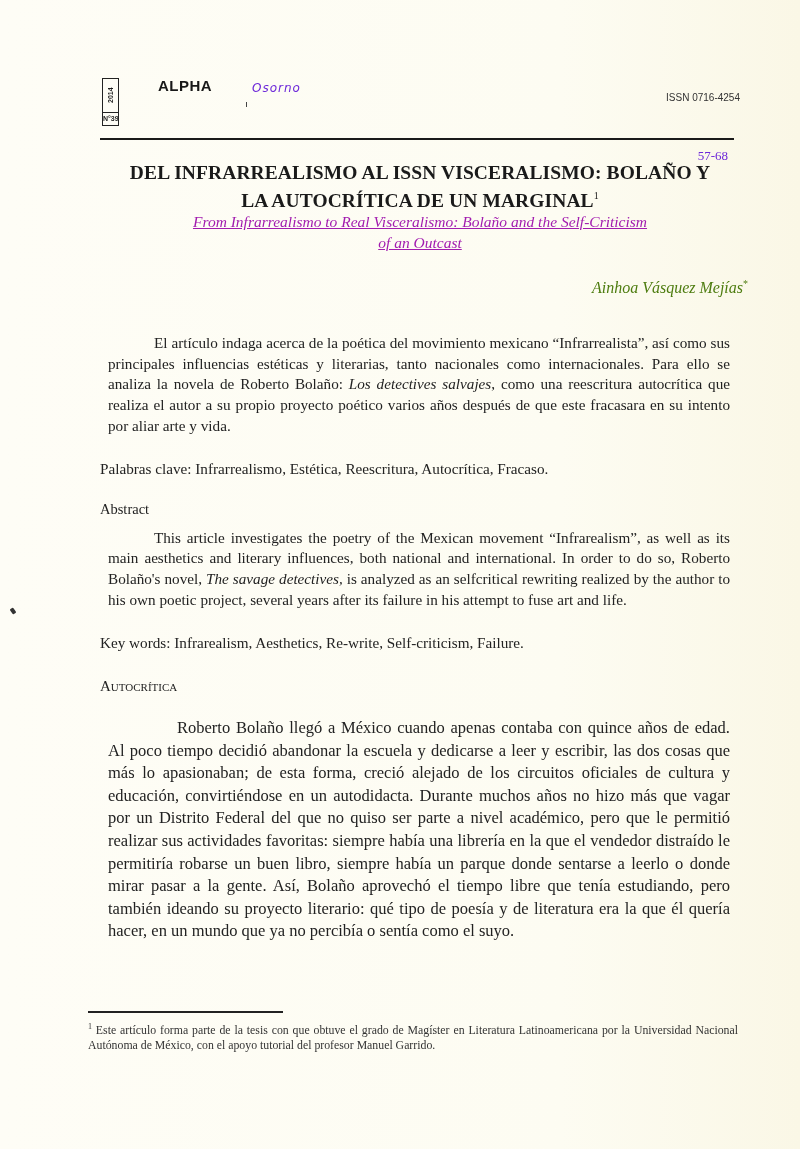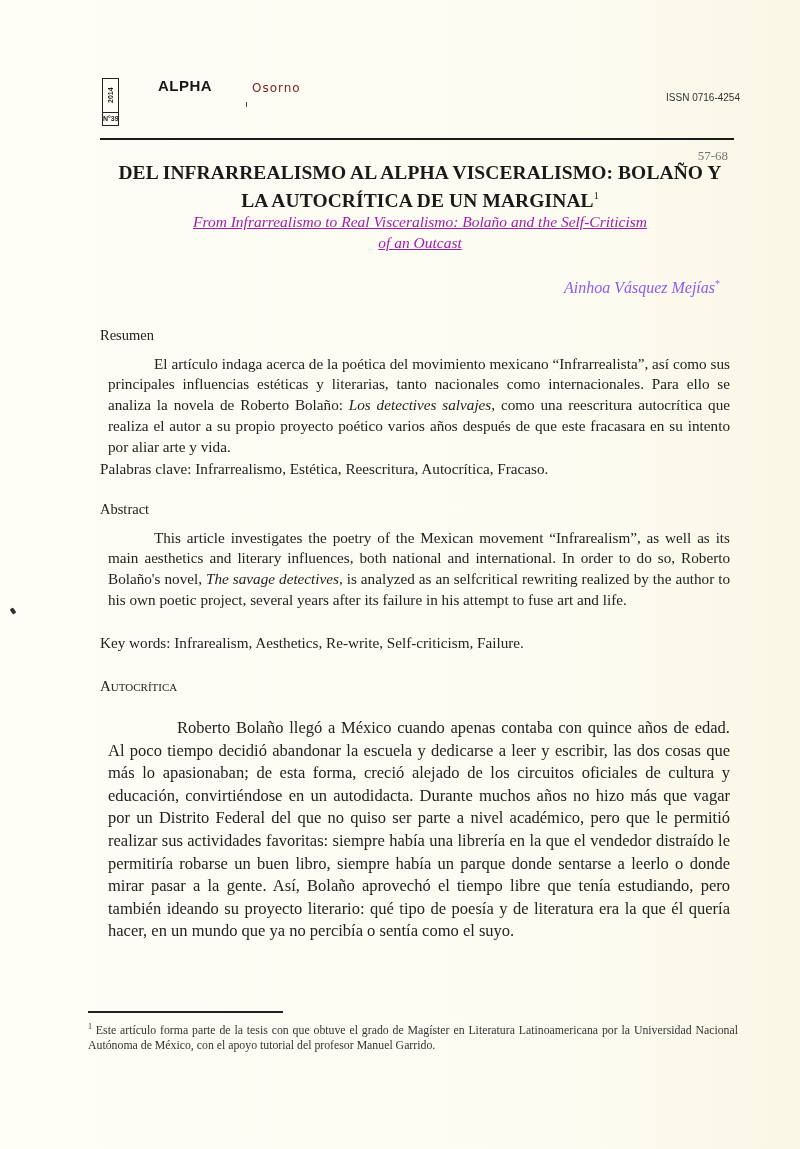--- a/index.html
+++ b/index.html
@@ -28,42 +28,42 @@
       font-family: "Liberation Sans", sans-serif; font-size: 7px; font-weight: bold;
       text-align: center; border-top: 1px solid #222; line-height: 11px;
     }
     .journal-name {
       position: absolute; left: 26px; top: 2px;
       font-family: "Liberation Sans", sans-serif; font-weight: bold; font-size: 15px;
       letter-spacing: 0.5px; color: #181818; margin-left: 32px;
     }
     .handwriting {
       position: absolute; left: 152px; top: 6px;
-      font-family: "DejaVu Sans", sans-serif; font-size: 12px;
-      color: #7f1d1d; letter-spacing: 1px;
+      font-family: "DejaVu Sans", sans-serif; font-style: italic; font-size: 12px;
+      color: #6d28d9; letter-spacing: 1px;
     }
     .tick-mark { position: absolute; left: 146px; top: 27px; width: 1px; height: 5px; background: #444; }
     .issn {
       position: absolute; right: 0; top: 17px;
       font-family: "Liberation Sans", sans-serif; font-size: 10px; color: #333;
     }
     .header-rule { position: absolute; left: 100px; top: 138px; width: 634px; height: 2px; background: #1a1a1a; }
-    .pages { position: absolute; right: 72px; top: 148px; font-size: 13px; color: #737373; }
+    .pages { position: absolute; right: 72px; top: 148px; font-size: 13px; color: #6d28d9; }
     .title {
       position: absolute; left: 100px; top: 161px; width: 640px; text-align: center;
       font-weight: bold; font-size: 19.5px; line-height: 23px; color: #1a1a1a; letter-spacing: 0.1px;
     }
     .title sup { font-size: 10px; font-weight: normal; }
     .subtitle {
       position: absolute; left: 100px; top: 211px; width: 640px; text-align: center;
       font-style: italic; font-size: 15.5px; line-height: 21px; color: #a21caf; text-decoration: underline;
     }
     .author {
-      position: absolute; right: 80px; top: 278px;
-      font-style: italic; font-size: 16px; color: #8b5cf6;
+      position: absolute; right: 52px; top: 278px;
+      font-style: italic; font-size: 16px; color: #4d7c0f;
     }
     .author sup { font-size: 10px; font-style: normal; }
     .block { position: absolute; left: 100px; width: 638px; font-size: 15.2px; line-height: 20.7px; color: #222; }
     .label { font-size: 14.5px; }
     .para { text-align: justify; text-indent: 46px; margin: 8px; }
     .resumen { top: 325px; }
     .keywords-es { top: 459px; }
     .abstract { top: 499px; }
     .keywords-en { top: 633px; }
     .intro-heading {
@@ -94,33 +94,32 @@
   </div>
   <div class="journal-name">ALPHA</div>
   <div class="tick-mark"></div>
   <div class="handwriting">Osorno</div>
   <div class="issn">ISSN 0716-4254</div>
 </div>
 <div class="header-rule"></div>
 <div class="pages">57-68</div>
 
 <div class="title">
-  <span>DEL INFRARREALISMO AL ALPHA VISCERALISMO: BOLAÑO Y</span><br>
+  <span>DEL INFRARREALISMO AL ISSN VISCERALISMO: BOLAÑO Y</span><br>
   <span>LA AUTOCRÍTICA DE UN MARGINAL</span><sup>1</sup>
 </div>
 <div class="subtitle">
   <span>From Infrarrealismo to Real Visceralismo: Bolaño and the Self-Criticism</span><br>
   <span>of an Outcast</span>
 </div>
 <div class="author">
   <span>Ainhoa Vásquez Mejías</span><sup>*</sup>
 </div>
 
 <div class="block resumen">
-  <div class="label">Resumen</div>
   <p class="para"><span>El artículo indaga acerca de la poética del movimiento mexicano “Infrarrealista”, así como sus principales influencias estéticas y literarias, tanto nacionales como internacionales. Para ello se analiza la novela de Roberto Bolaño: </span><em>Los detectives salvajes</em><span>, como una reescritura autocrítica que realiza el autor a su propio proyecto poético varios años después de que este fracasara en su intento por aliar arte y vida.</span></p>
 </div>
 
 <div class="block keywords-es">
   <span>Palabras clave:</span><span> Infrarrealismo, Estética, Reescritura, Autocrítica, Fracaso.</span>
 </div>
 
 <div class="block abstract">
   <div class="label">Abstract</div>
   <p class="para"><span>This article investigates the poetry of the Mexican movement “Infrarealism”, as well as its main aesthetics and literary influences, both national and international.  In order to do so, Roberto Bolaño's novel, </span><em>The savage detectives,</em><span> is analyzed as an selfcritical rewriting realized by the author to his own poetic project, several years after its failure in his attempt to fuse art and life.</span></p>

